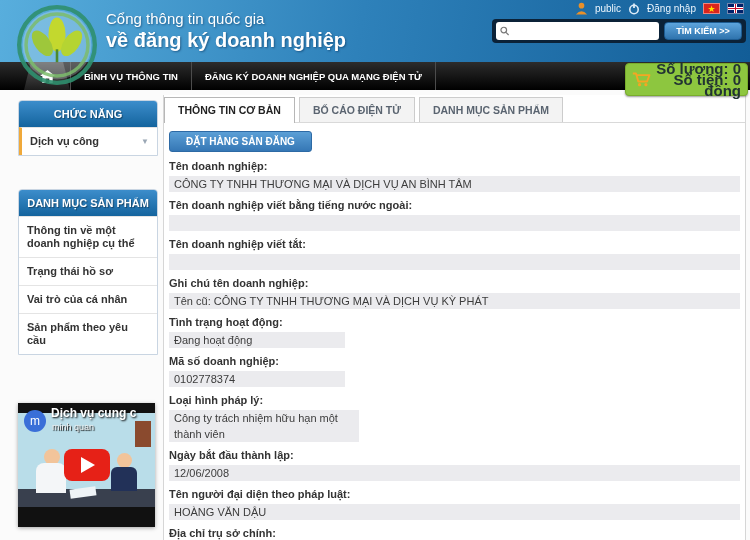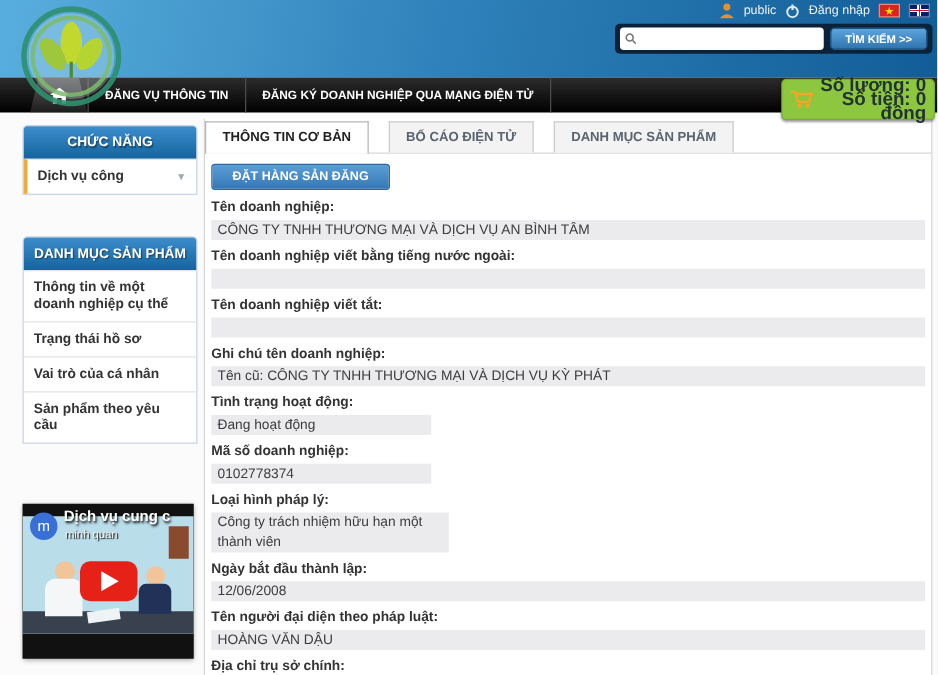--- a/index.html
+++ b/index.html
@@ -78,38 +78,42 @@
   .vchannel { position:absolute; top:19px; left:34px; color:#f0f0f0; font-size:9px; text-shadow:1px 1px 1px #000; }
   .vavatar { position:absolute; top:7px; left:6px; width:22px; height:22px; border-radius:50%; background:#3a6fd8;
     color:#fff; font-size:12px; display:flex; align-items:center; justify-content:center; }
   .playbtn { position:absolute; top:46px; left:46px; width:46px; height:32px; background:#e62117; border-radius:8px; }
   .playbtn::after { content:""; position:absolute; top:8px; left:17px; border-style:solid;
     border-width:8px 0 8px 14px; border-color:transparent transparent transparent #fff; }
 
   
   .main { position:absolute; left:163px; top:95px; width:583px; height:445px; background:#fff;
     border-left:1px solid #d6d6d6; border-right:1px solid #d6d6d6; }
-  .tabs { display:flex; gap:16px; padding:2px 0 0 0; border-bottom:1px solid #d9d9d9; }
+  .tabs { display:flex; gap:4px; padding:2px 0 0 0; border-bottom:1px solid #d9d9d9; }
   .tab { padding:6px 13px; font-size:10.5px; font-weight:bold; color:#5a6470; background:#f3f3f3;
     border:1px solid #ccc; border-bottom:none; cursor:pointer; white-space:nowrap; }
   .tab.active { background:#fff; color:#222; border-color:#b7b7b7; margin-bottom:-1px; padding-bottom:7px; }
   .orderbtn { margin:8px 0 4px 5px; background:linear-gradient(#5b9fd6,#3577b5); border:1px solid #2d6aa5;
     border-radius:3px; color:#fff; font-weight:bold; font-size:10px; padding:4px 16px; cursor:pointer; font-family:inherit; }
   .fields { padding:0 5px; }
   .frow { margin-bottom:3px; }
   .flabel { font-size:11px; font-weight:bold; color:#333; padding:3px 0 3px 0; line-height:14px; }
   .fvalue { background:#ebebee; font-size:11px; color:#3c3c3c; min-height:16px; line-height:16px; padding:0 5px; }
   .w-short { width:176px; } .w-medium { width:190px; }
 </style>
 </head>
 <body>
 
 <div class="page">
 
   <div class="header">
+    <div class="titles">
+      <div class="title1">Cổng thông tin quốc gia</div>
+      <div class="title2">về đăng ký doanh nghiệp</div>
+    </div>
 
     <div class="userbar">
       <svg width="13" height="13" viewBox="0 0 12 12">
         <circle cx="6" cy="3.4" r="2.6" fill="#e8902a"></circle>
         <path d="M0.8 11.6 Q6 5.6 11.2 11.6 Z" fill="#e8902a"></path>
       </svg>
       <span class="lbl">public</span>
       <svg width="12" height="12" viewBox="0 0 12 12">
         <circle cx="6" cy="6.5" r="4.2" fill="none" stroke="#dcebf8" stroke-width="1.6"></circle>
         <line x1="6" y1="0.5" x2="6" y2="5" stroke="#dcebf8" stroke-width="1.8"></line>
@@ -135,21 +139,21 @@
 
   <div class="nav">
     <div class="home-tab">
       <svg width="15" height="13" viewBox="0 0 15 13">
         <path d="M7.5 0 L15 6 H12.7 V13 H9.3 V8.4 H5.7 V13 H2.3 V6 H0 Z" fill="#fff"></path>
       </svg>
     </div>
     <div style="display:flex">
 
 
-        <div class="nav-item">ĐĂNG VỤ THÔNG TIN</div>
+        <div class="nav-item">BÌNH VỤ THÔNG TIN</div>
 
         <div class="nav-item">ĐĂNG KÝ DOANH NGHIỆP QUA MẠNG ĐIỆN TỬ</div>
       </div>
   </div>
 
   <div class="cart">
     <svg width="24" height="21" viewBox="0 0 24 21">
       <path d="M1 3 L5 3 L8 13 L19 13 L22 5 L6 5" fill="none" stroke="#f5a623" stroke-width="2.4" stroke-linejoin="round"></path>
       <circle cx="9.5" cy="17" r="2" fill="#f5a623"></circle>
       <circle cx="17.5" cy="17" r="2" fill="#f5a623"></circle>

